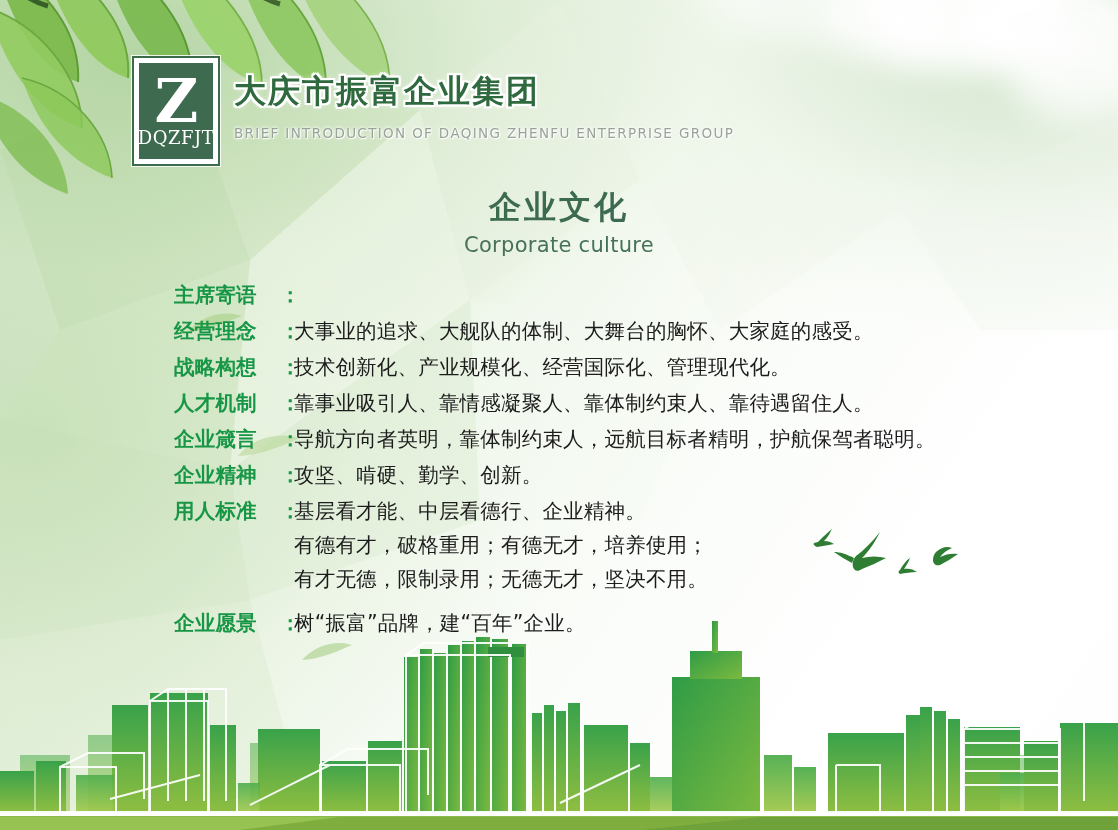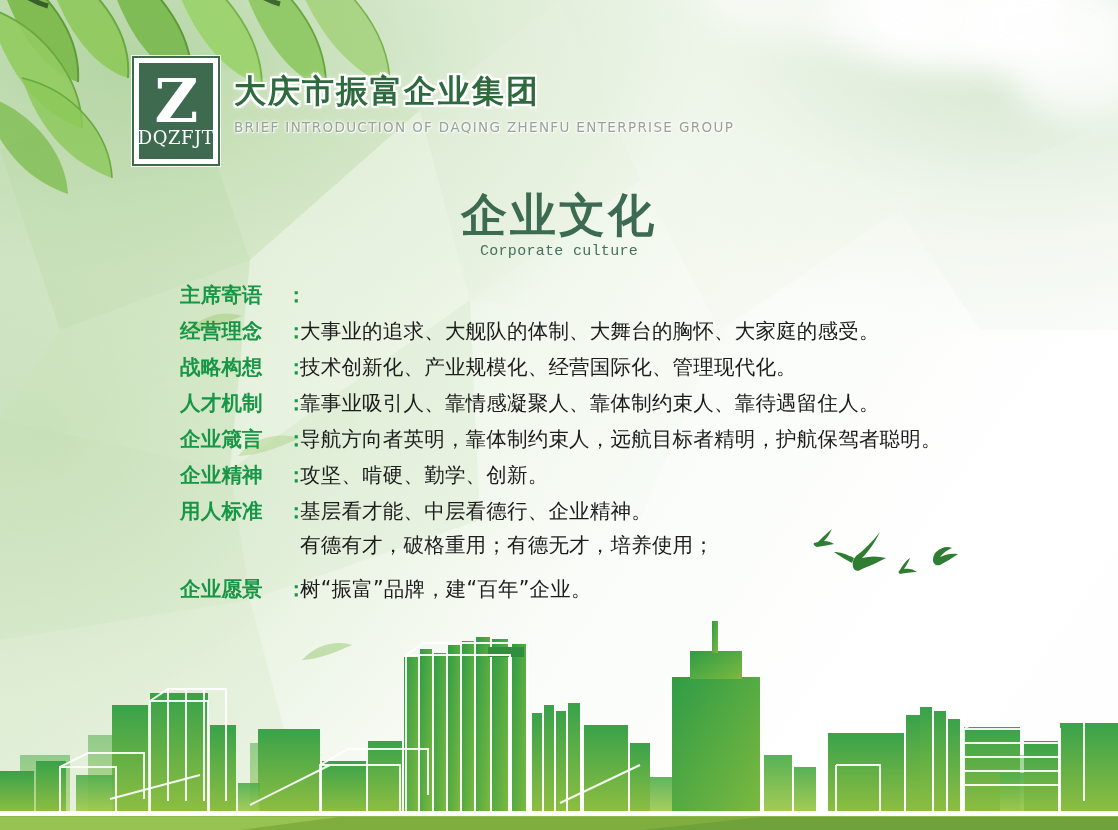--- a/index.html
+++ b/index.html
@@ -50,37 +50,37 @@
   .titles{margin-left:14px;padding-top:18px;}
   .company-name{
     font-size:32px;font-weight:bold;color:#2f6a3e;letter-spacing:2px;
     line-height:1.08;white-space:nowrap;
     text-shadow:
       -2px -2px 0 #fff, 2px -2px 0 #fff, -2px 2px 0 #fff, 2px 2px 0 #fff,
       -2px 0 0 #fff, 2px 0 0 #fff, 0 -2px 0 #fff, 0 2px 0 #fff,
       0 0 6px rgba(255,255,255,.95);
   }
   .company-tag{
-    margin-top:10px;font-size:13.5px;color:#9aa39a;letter-spacing:1.35px;
+    margin-top:16px;font-size:13.5px;color:#9aa39a;letter-spacing:1.35px;
     white-space:nowrap;font-weight:normal;
     text-shadow:0 0 4px #fff,0 0 3px #fff,1px 1px 0 rgba(255,255,255,.9);
   }
 
   
   .sect{position:absolute;left:0;right:0;top:190px;text-align:center;}
   .sect-cn{
-    font-size:46px;font-weight:bold;color:#3d6b52;letter-spacing:3px;
+    font-size:32px;font-weight:bold;color:#3d6b52;letter-spacing:3px;
     line-height:1.1;
   }
   .sect-en{
-    font-size:15px;color:#46715a;letter-spacing:.3px;margin-top:2px;font-family:Liberation Mono, monospace;
-  }
-
-  
-  .content{position:absolute;left:180px;top:278px;width:880px;}
+    font-size:21px;color:#46715a;letter-spacing:.3px;margin-top:8px;
+  }
+
+  
+  .content{position:absolute;left:174px;top:278px;width:880px;}
   .row{display:flex;align-items:flex-start;margin-bottom:2px;}
   .row-label{
     flex:0 0 120px;width:120px;text-align:justify;
     font-size:20.5px;font-weight:bold;color:#179646;
     letter-spacing:.2px;line-height:34px;white-space:nowrap;
   }
   .row-label .lbl-chars{
     display:inline-flex;justify-content:space-between;width:104px;vertical-align:top;
   }
   .row-label .colon{margin-left:2px;}
@@ -208,20 +208,21 @@
         <div class="row-label"><span class="lbl-chars">企业精神</span><span class="colon">：</span></div>
         <div class="row-body">
           <p>攻坚、啃硬、勤学、创新。</p>
         </div>
       </div>
       <div class="row">
         <div class="row-label"><span class="lbl-chars">用人标准</span><span class="colon">：</span></div>
         <div class="row-body">
           <p>基层看才能、中层看德行、企业精神。</p>
           <p>有德有才，破格重用；有德无才，培养使用；</p>
+          <p>有才无德，限制录用；无德无才，坚决不用。</p>
         </div>
       </div>
       <div class="row spaced">
         <div class="row-label"><span class="lbl-chars">企业愿景</span><span class="colon">：</span></div>
         <div class="row-body">
           <p>树“振富”品牌，建“百年”企业。</p>
         </div>
       </div>
     </div>
 

